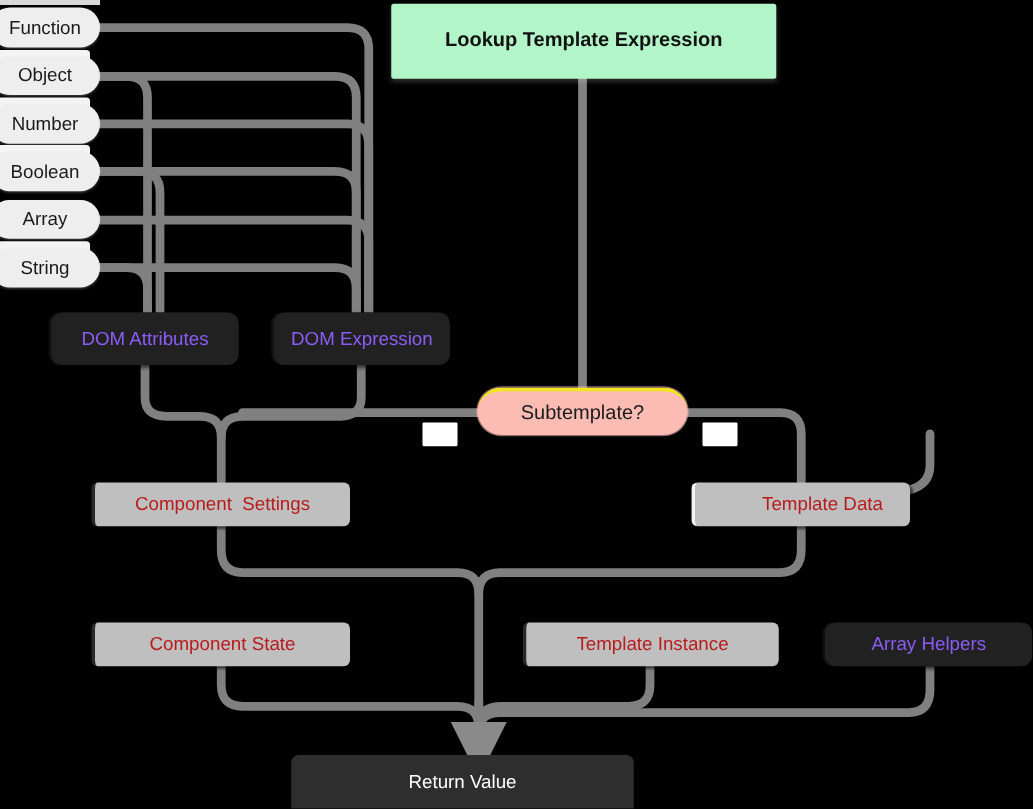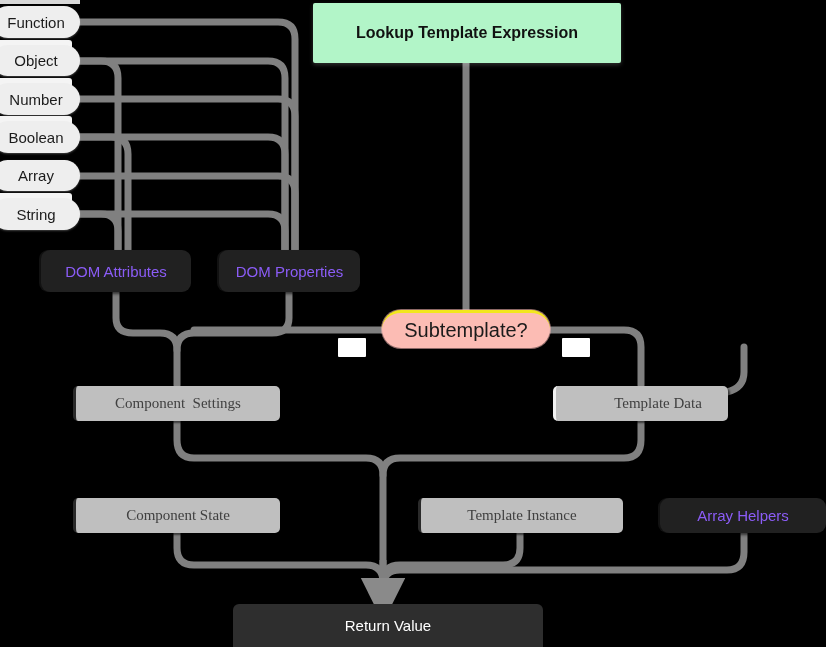--- a/index.html
+++ b/index.html
@@ -62,43 +62,42 @@
   }
   .dark-wide {
     background: #2e2e2e;
     color: #ffffff;
     border-radius: 6px 6px 0 0;
     font-size: 15px;
   }
   
   .gray {
     background: #bfbfbf;
-    color: #404040;
+    color: #b91c1c;
     border-radius: 5px;
     font-size: 15px;
     border-left: 3px solid #2a2a2a;
     box-shadow: 2px 2px 2px rgba(0,0,0,0.55);
-    font-family: Liberation Serif, serif;
   }
   .gray-light-edge {
     border-left: 3px solid #f2f2f2;
   }
   
   .green {
     background: #b2f5c8;
     color: #111111;
     font-weight: bold;
     font-size: 16px;
     border-radius: 2px;
     box-shadow: 0 2px 4px rgba(255,255,255,0.18);
   }
   .pink {
     background: #fcbcb4;
     color: #1b1b1b;
-    font-size: 20px;
+    font-size: 16px;
     border-radius: 999px;
     border-top: 3px solid #f2e71d;
     box-shadow: 0 0 0 1px rgba(255,190,185,0.55);
   }
   
   .edge-label {
     background: #ffffff;
     border-radius: 1px;
     z-index: 6;
   }
@@ -185,21 +184,21 @@
 
   <div class="node green" style="left:313px;top:3px;width:308px;height:60px;">
     <span>Lookup Template Expression</span>
   </div>
 
   <div class="node dark" style="left:41px;top:250px;width:150px;height:42px;">
     <span>DOM Attributes</span>
   </div>
 
   <div class="node dark" style="left:219px;top:250px;width:141px;height:42px;">
-    <span>DOM Properties</span>
+    <span>DOM Expression</span>
   </div>
 
   <div class="node pink" style="left:382px;top:310px;width:168px;height:38px;">
     <span>Subtemplate?</span>
   </div>
 
   <div class="edge-label" style="position:absolute;left:338px;top:338px;width:28px;height:19px;">
     <span></span>
   </div>
   <div class="edge-label" style="position:absolute;left:562px;top:338px;width:28px;height:19px;">
@@ -220,17 +219,17 @@
   </div>
 
   <div class="node gray" style="left:418px;top:498px;width:205px;height:35px;">
     <span>Template Instance</span>
   </div>
 
   <div class="node dark" style="left:660px;top:498px;width:166px;height:35px;">
     <span>Array Helpers</span>
   </div>
 
-  <div class="node dark-wide" style="left:233px;top:604px;width:310px;height:43px;">
+  <div class="node dark-wide" style="left:233px;top:604px;width:274px;height:43px;">
     <span>Return Value</span>
   </div>
 
 </div>
 
 </body></html>

